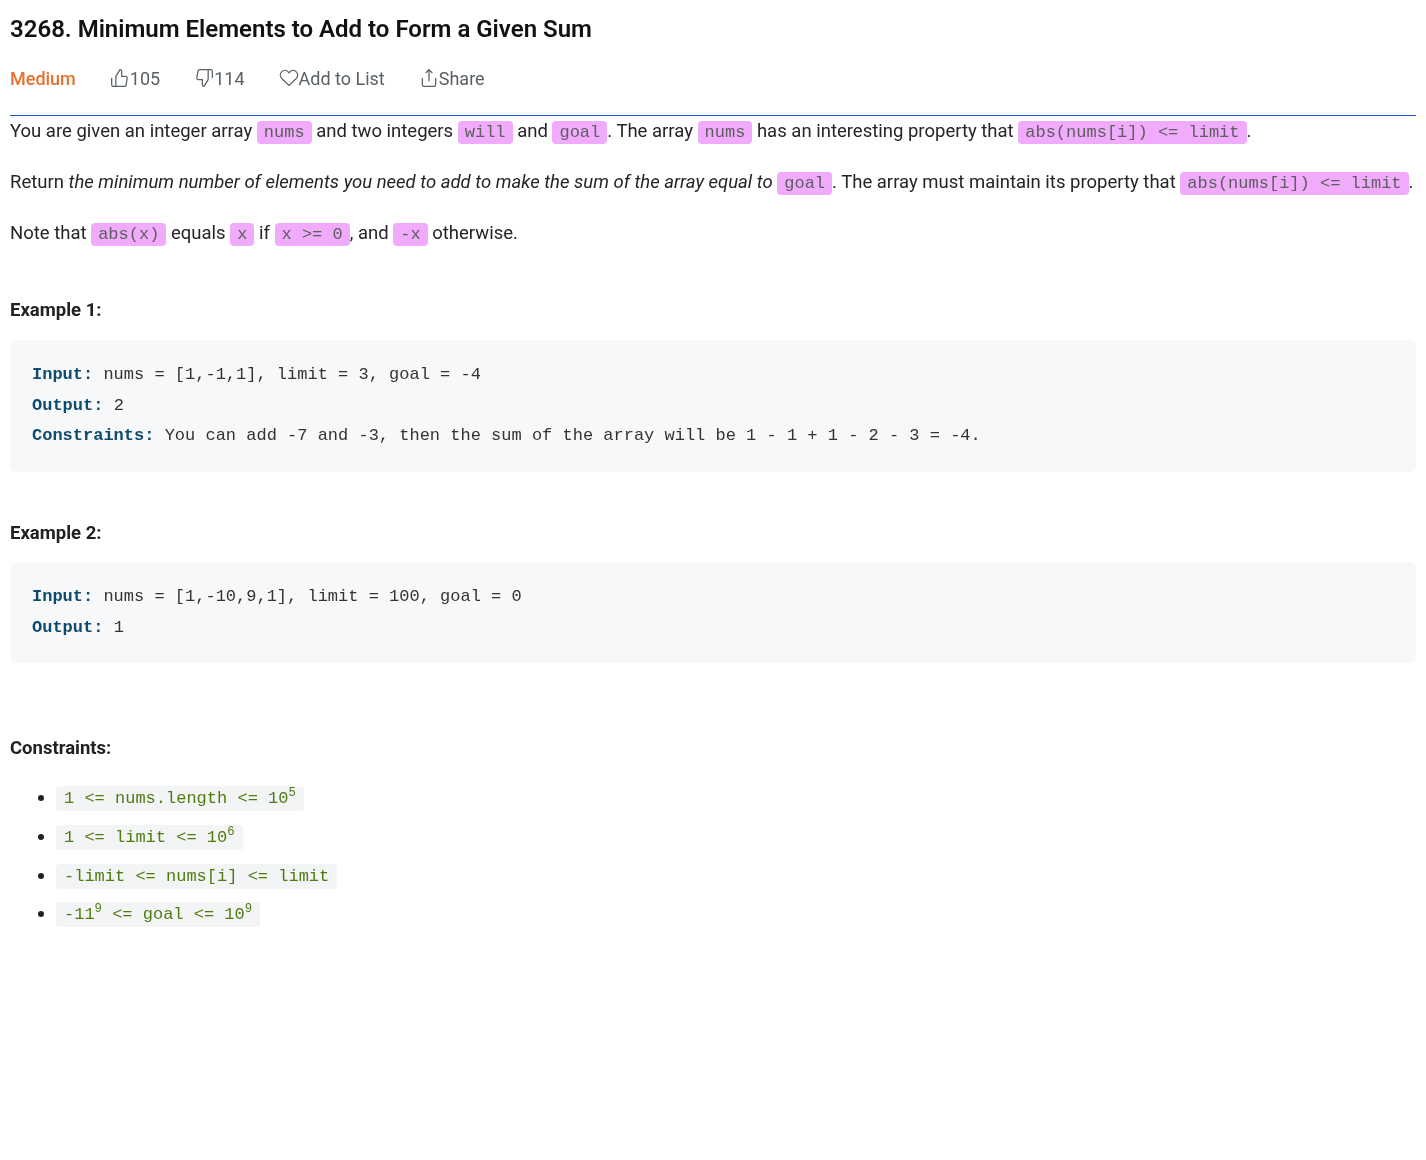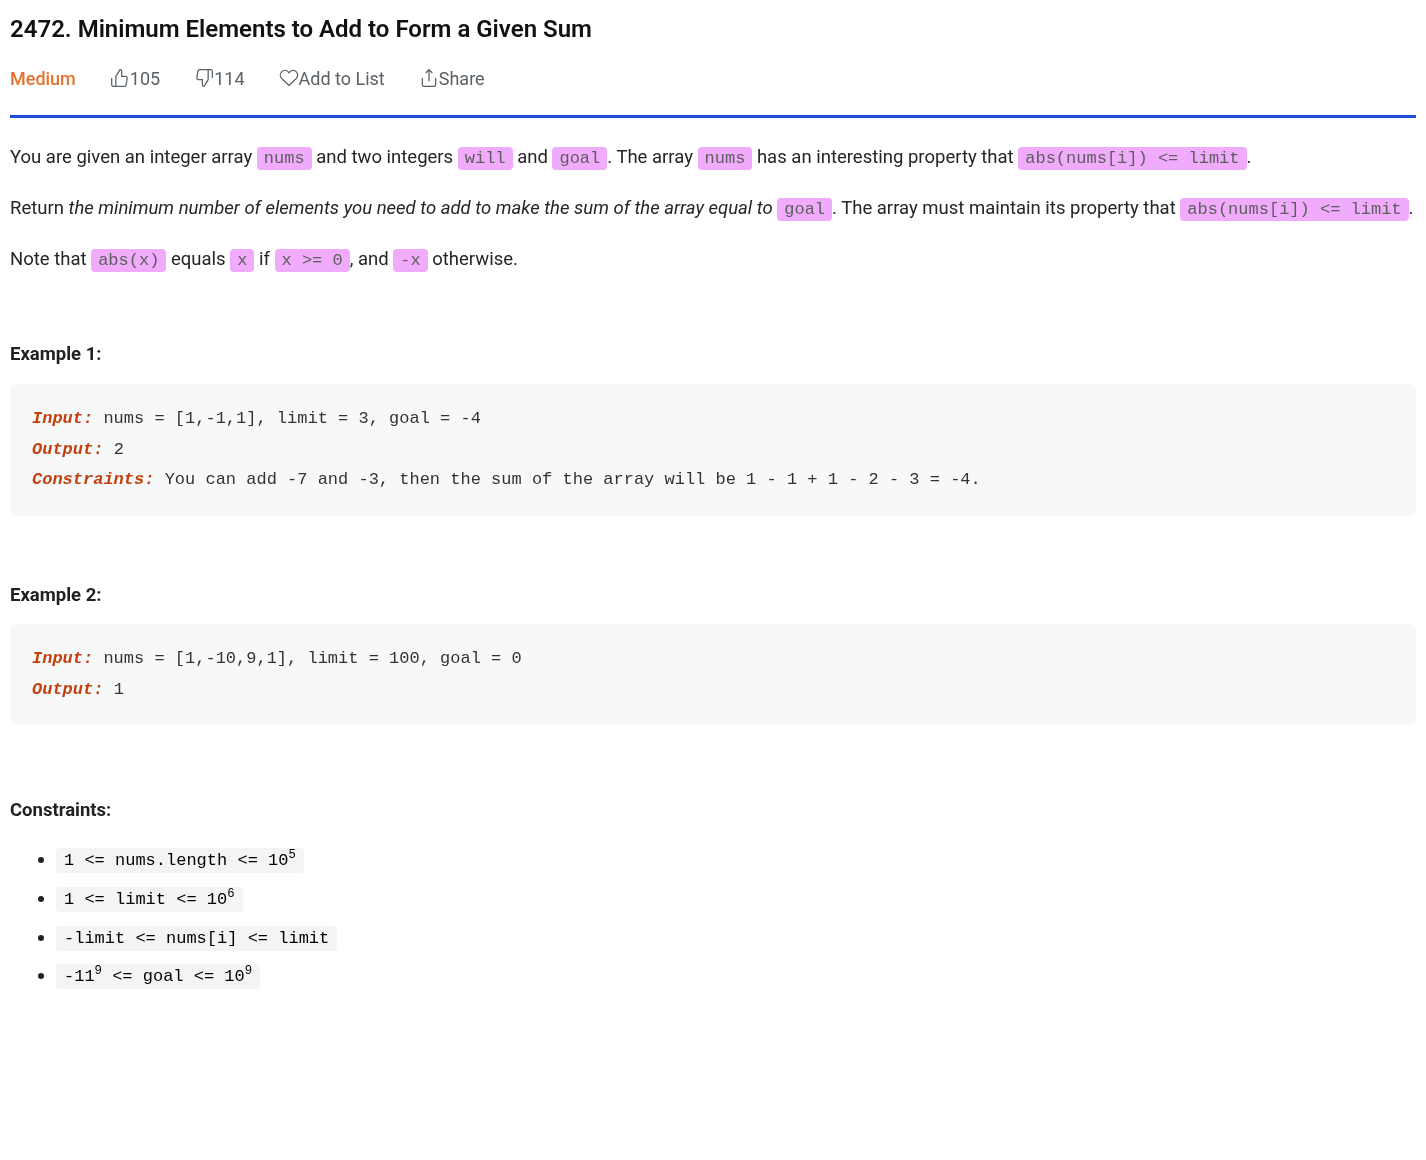--- a/index.html
+++ b/index.html
@@ -17,22 +17,21 @@
     font-size: 24px;
     font-weight: 600;
     margin: 0 0 14px 0;
     color: #111;
   }
   .meta-row {
     display: flex;
     align-items: center;
     gap: 34px;
     padding-bottom: 22px;
-    border-bottom: 3px solid #1d4ed8;
-    margin-bottom: 24px;
+    border-bottom: 1px solid #1d4ed8;
     color: #596066;
     font-size: 18px;
   }
   .difficulty {
     color: #e8712e;
     font-weight: 500;
   }
   .meta-item {
     display: inline-flex;
     align-items: center;
@@ -56,61 +55,60 @@
     padding: 2px 7px;
     border-radius: 4px;
     font-size: 17px;
   }
   em {
     font-style: italic;
   }
   h3 {
     font-size: 18.5px;
     font-weight: 700;
-    margin: 64px 0 14px 0;
+    margin: 46px 0 14px 0;
   }
   pre.example {
     background: #f7f8fa;
     border-radius: 6px;
     padding: 20px 22px;
     font-family: "SFMono-Regular", Consolas, "Liberation Mono", Menlo, monospace;
     font-size: 17px;
     line-height: 1.8;
     color: #333;
     margin: 0 0 22px 0;
     white-space: pre-wrap;
   }
   pre.example b {
     font-weight: 700;
-    color: #c2410c;
-    font-style: italic;
+    color: #0c4a6e;
   }
   ul.constraints {
     margin: 12px 0 0 0;
     padding-left: 46px;
     line-height: 2.1;
   }
   ul.constraints code {
     font-family: "SFMono-Regular", Consolas, "Liberation Mono", Menlo, monospace;
     background: #f3f4f6;
-    color: #000000;
+    color: #4d7c0f;
     padding: 3px 8px;
     border-radius: 4px;
     font-size: 17px;
   }
   sup {
     font-size: 0.72em;
     vertical-align: super;
     line-height: 0;
   }
 </style>
 </head>
 <body>
 
-<h1>2472. Minimum Elements to Add to Form a Given Sum</h1>
+<h1>3268. Minimum Elements to Add to Form a Given Sum</h1>
 
 <div class="meta-row">
   <span class="difficulty">Medium</span>
 
   <span class="meta-item">
     <svg viewBox="0 0 24 24">
         <path d="M7 22V10M2 12v8a2 2 0 0 0 2 2h13.3a2 2 0 0 0 2-1.7l1.3-8a2 2 0 0 0-2-2.3H14V4a2 2 0 0 0-2-2l-5 8"></path>
       </svg>
     <span>105</span>
   </span>

